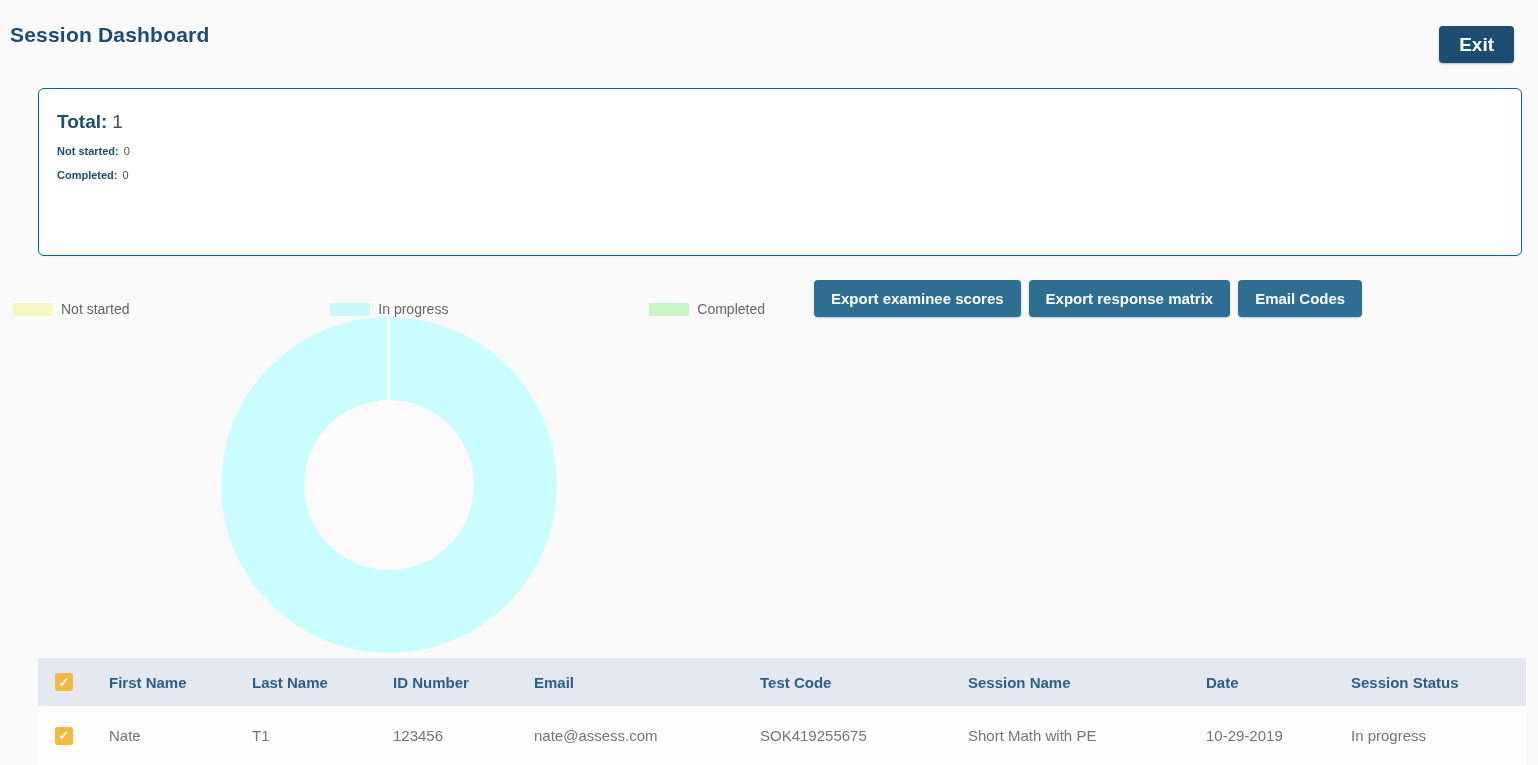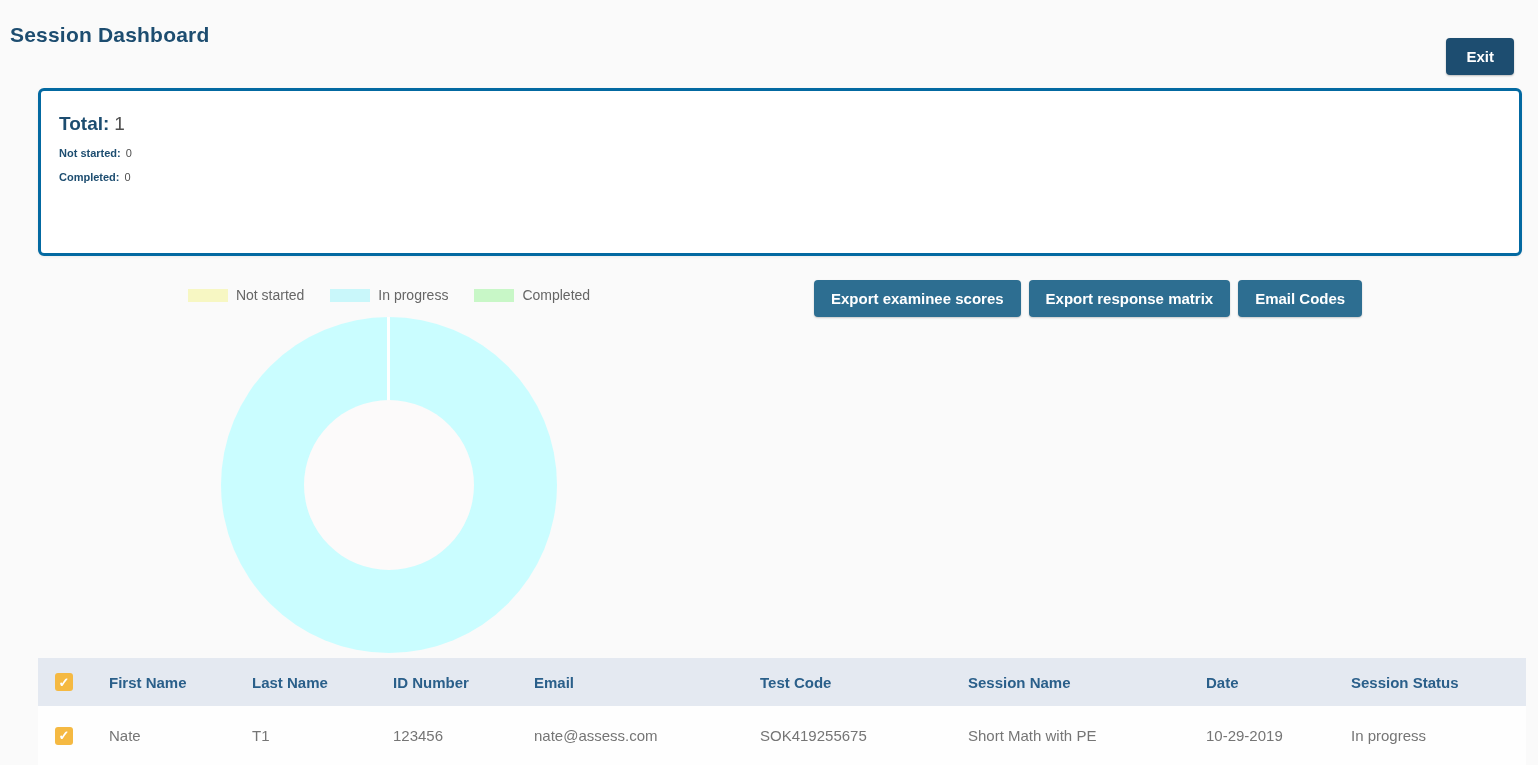--- a/index.html
+++ b/index.html
@@ -15,57 +15,57 @@
   .page-title {
     position: absolute;
     left: 10px; top: 23px;
     font-size: 21px;
     font-weight: bold;
     color: #1d4d70;
     letter-spacing: 0.2px;
   }
   .exit-btn {
     position: absolute;
-    top: 38px; right: 24px;
+    top: 26px; right: 24px;
     height: 37px;
     padding: 0 20px;
     background: #1d4d70;
     color: #ffffff;
     font-family: "Liberation Sans", sans-serif;
-    font-size: 15px;
+    font-size: 19px;
     font-weight: bold;
     border: none;
     border-radius: 4px;
     cursor: pointer;
     box-shadow: 0 1px 2px rgba(0,0,0,0.25);
   }
 
   
   .stats-card {
     position: absolute;
     left: 38px; right: 16px;
     top: 88px; height: 168px;
     background: #ffffff;
-    border: 3px solid #0369a1;
+    border: 1px solid #0369a1;
     border-radius: 6px;
     box-shadow: 0 1px 3px rgba(0,0,0,0.06);
     padding: 22px 18px 0 18px;
   }
   .stat-line { margin-bottom: 12px; font-size: 11px; }
   .stat-line.total { font-size: 19px; margin-bottom: 12px; }
   .stat-label { font-weight: bold; color: #1d4d70; }
   .stat-value { color: #4f4f4f; margin-left: 5px; }
 
   
   .legend {
     position: absolute;
-    left: 0; top: 287px;
+    left: 0; top: 301px;
     width: 778px;
     display: flex;
-    justify-content: center;
+    justify-content: space-between;
     align-items: center;
   }
   .legend-item {
     display: flex;
     align-items: center;
     margin: 0 13px;
   }
   .legend-swatch {
     display: inline-block;
     width: 40px; height: 13px;

